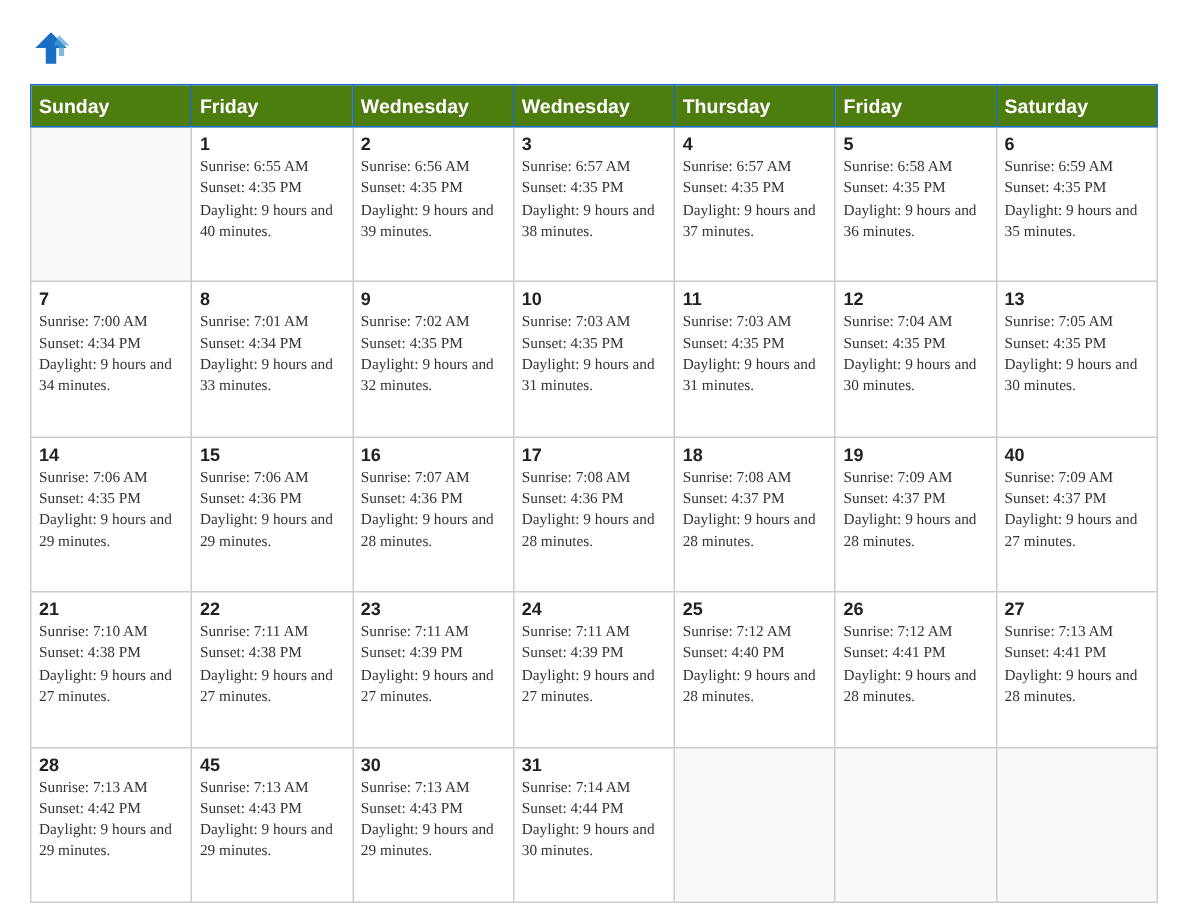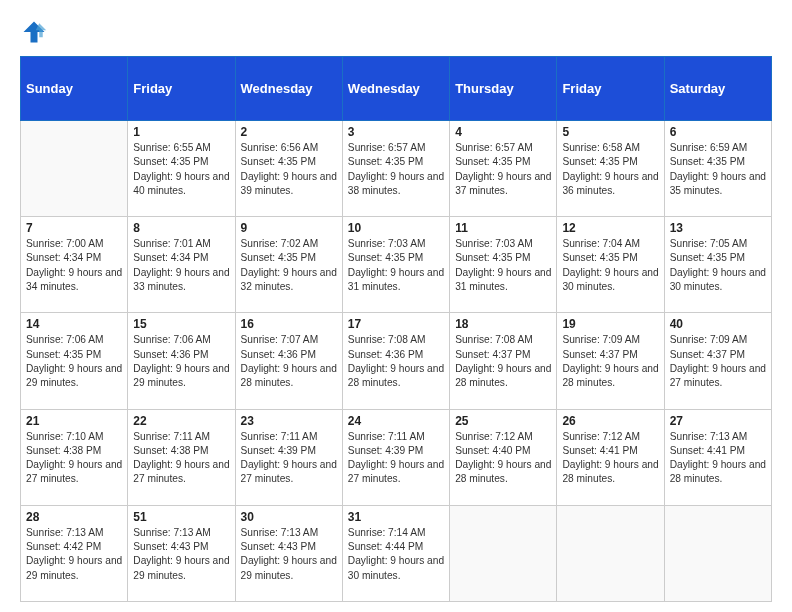--- a/index.html
+++ b/index.html
@@ -55,23 +55,23 @@
       font-weight: normal;
       color: #555;
     }
     .calendar {
       width: 100%;
       border-collapse: collapse;
       flex: 1;
       font-size: 11px;
     }
     .calendar thead tr th {
-      background-color: #1d4ed8;
+      background-color: #4d7c0f;
       color: #fff;
-      padding: 24px 5px;
+      padding: 6px 5px;
       text-align: left;
       font-size: 13px;
       font-weight: bold;
       border: 1px solid #1a6fc4;
     }
     .calendar tbody tr td {
       border: 1px solid #ccc;
       vertical-align: top;
       padding: 4px 5px;
       width: calc(100% / 7);
@@ -85,20 +85,21 @@
     .cell-date {
       font-weight: bold;
       font-size: 12px;
       margin-bottom: 2px;
       color: #222;
     }
     .cell-info {
       font-size: 10.2px;
       line-height: 1.4;
       color: #333;
+      font-family: Liberation Serif, serif;
     }
   </style>
 </head>
 <body>
 
 <div class="page">
   <div class="header">
     <div class="logo">
       <svg class="logo-icon" viewBox="0 0 32 32" xmlns="http://www.w3.org/2000/svg">
         <polygon points="16,4 28,16 20,16 20,28 12,28 12,16 4,16" fill="#1a6fc4"></polygon>
@@ -356,21 +357,21 @@
         <tr>
           <td>
         <div class="cell-date">28</div>
         <div class="cell-info">
           Sunrise: 7:13 AM<br>
           Sunset: 4:42 PM<br>
           Daylight: 9 hours and 29 minutes.
         </div>
       </td>
           <td>
-        <div class="cell-date">51</div>
+        <div class="cell-date">45</div>
         <div class="cell-info">
           Sunrise: 7:13 AM<br>
           Sunset: 4:43 PM<br>
           Daylight: 9 hours and 29 minutes.
         </div>
       </td>
           <td>
         <div class="cell-date">30</div>
         <div class="cell-info">
           Sunrise: 7:13 AM<br>

